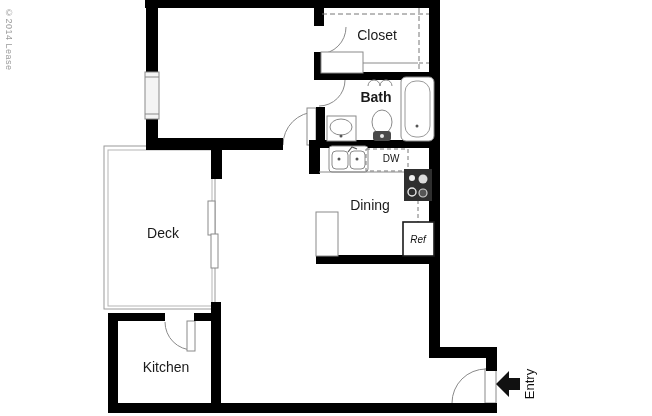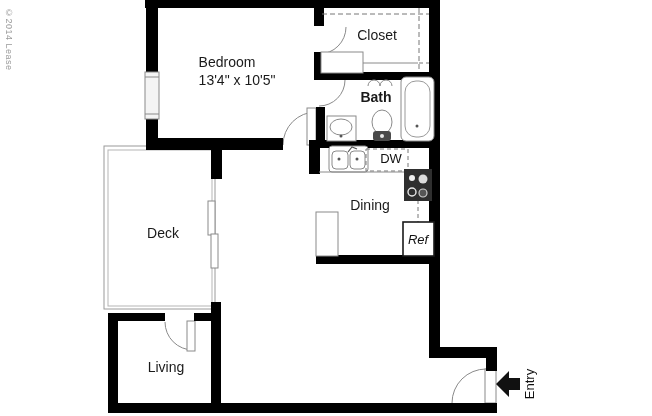--- a/index.html
+++ b/index.html
@@ -2,26 +2,26 @@
 <html><head>
 <meta charset="utf-8">
 <style>
   html,body{margin:0;padding:0;background:#fff;}
   #canvas{
     position:relative;width:652px;height:416px;background:#ffffff;overflow:hidden;
     font-family:"Liberation Sans", sans-serif;
   }
   #plan-svg{position:absolute;left:0;top:0;}
   .room-label{
-    position:absolute;transform:translate(-50%,-50%);text-align:left;
+    position:absolute;transform:translate(-50%,-50%);text-align:right;
     font-size:14px;line-height:1.25;color:#1a1a1a;white-space:nowrap;
   }
   .appliance-label{
     position:absolute;transform:translate(-50%,-50%);text-align:center;
-    font-size:13px;color:#111;white-space:nowrap;
+    font-size:10px;color:#111;white-space:nowrap;
   }
   .entry-label{
     position:absolute;transform:translate(-50%,-50%) rotate(-90deg);
     font-size:13px;color:#111;white-space:nowrap;
   }
   .copyright{
     position:absolute;left:4px;top:8px;
     writing-mode:vertical-rl;
     font-size:9px;color:#9a9a9a;letter-spacing:0.5px;
   }
@@ -145,44 +145,40 @@
       <rect x="316" y="212" width="22" height="44" fill="#fff" stroke="#8a8a8a" stroke-width="1"></rect>
 
       <rect x="403" y="222" width="31" height="34" fill="#fff" stroke="#1a1a1a" stroke-width="1.6"></rect>
     </g>
 
     <polygon points="496,384 509,371 509,378 520,378 520,390 509,390 509,397" fill="#111"></polygon>
   </svg>
 
   <div class="copyright">©2014 Lease</div>
 
-  <div class="room-label" style="left:237px;top:71px;">
-    <div>Bedroom</div>
-    <div>13'4" x 10'5"</div>
-  </div>
 
   <div class="room-label" style="left:377px;top:36px;">
     <div>Closet</div>
   </div>
 
   <div class="room-label" style="left:376px;top:98px;font-weight:bold;">
     <div>Bath</div>
   </div>
 
   <div class="room-label" style="left:370px;top:206px;">
     <div>Dining</div>
   </div>
 
 
   <div class="room-label" style="left:163px;top:234px;">
     <div>Deck</div>
   </div>
 
   <div class="room-label" style="left:166px;top:368px;">
-    <div>Living</div>
+    <div>Kitchen</div>
   </div>
 
 
   <div class="appliance-label" style="left:391px;top:158px;">DW</div>
 
   <div class="appliance-label" style="left:418px;top:239px;font-style:italic;">Ref</div>
 
   <div class="entry-label" style="left:529px;top:384px;">Entry</div>
 
 </div>

